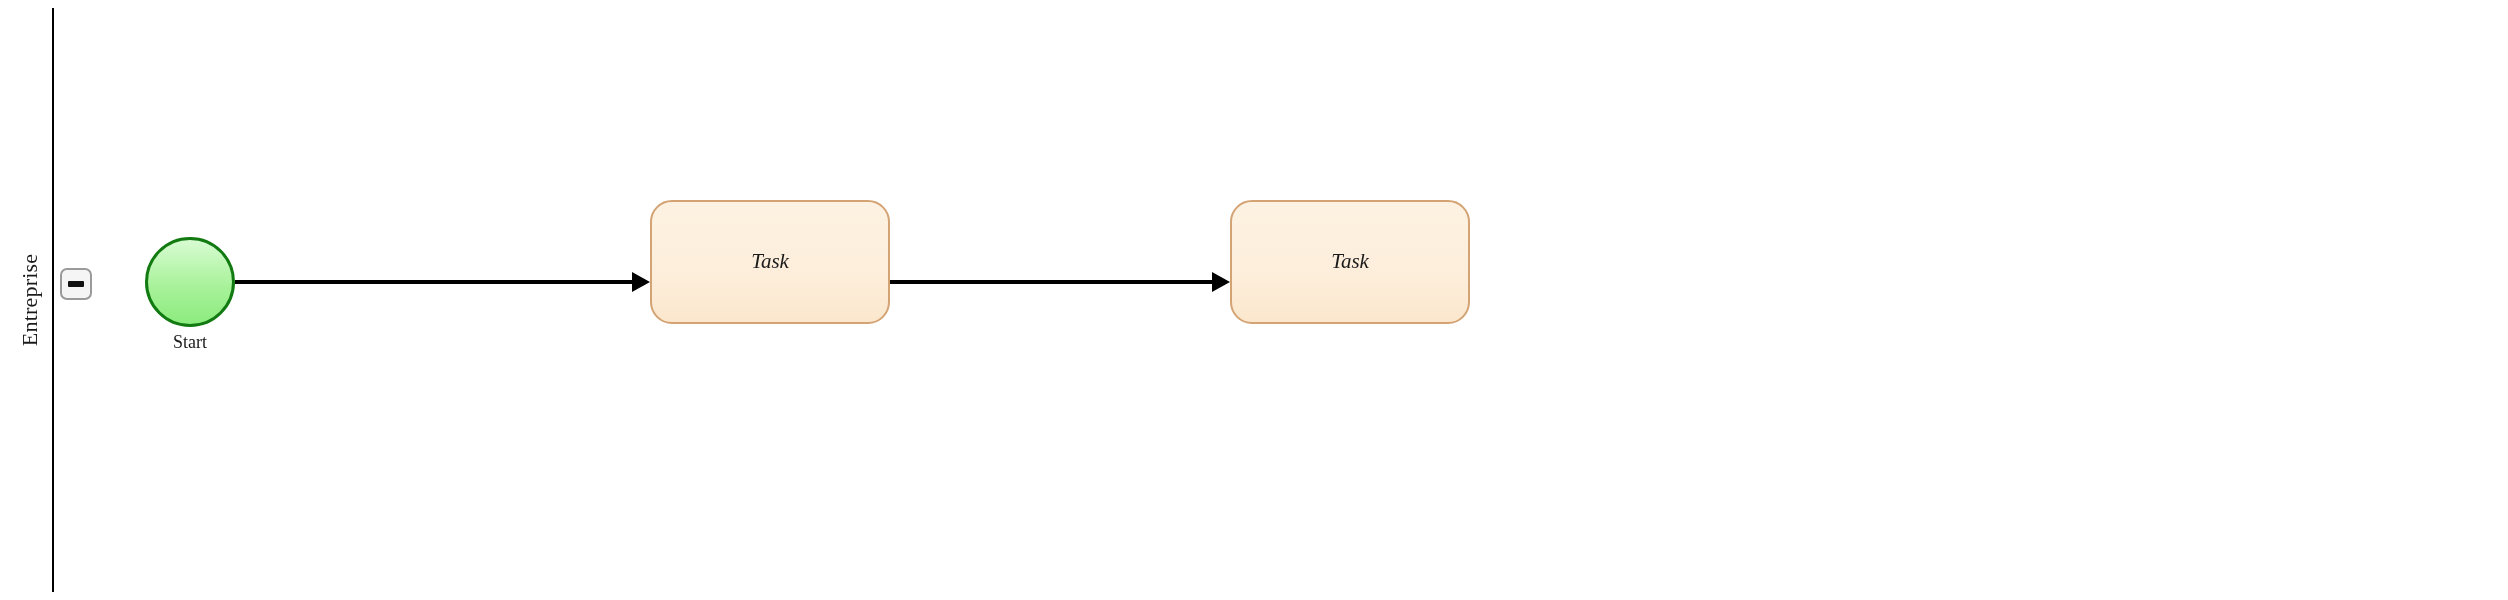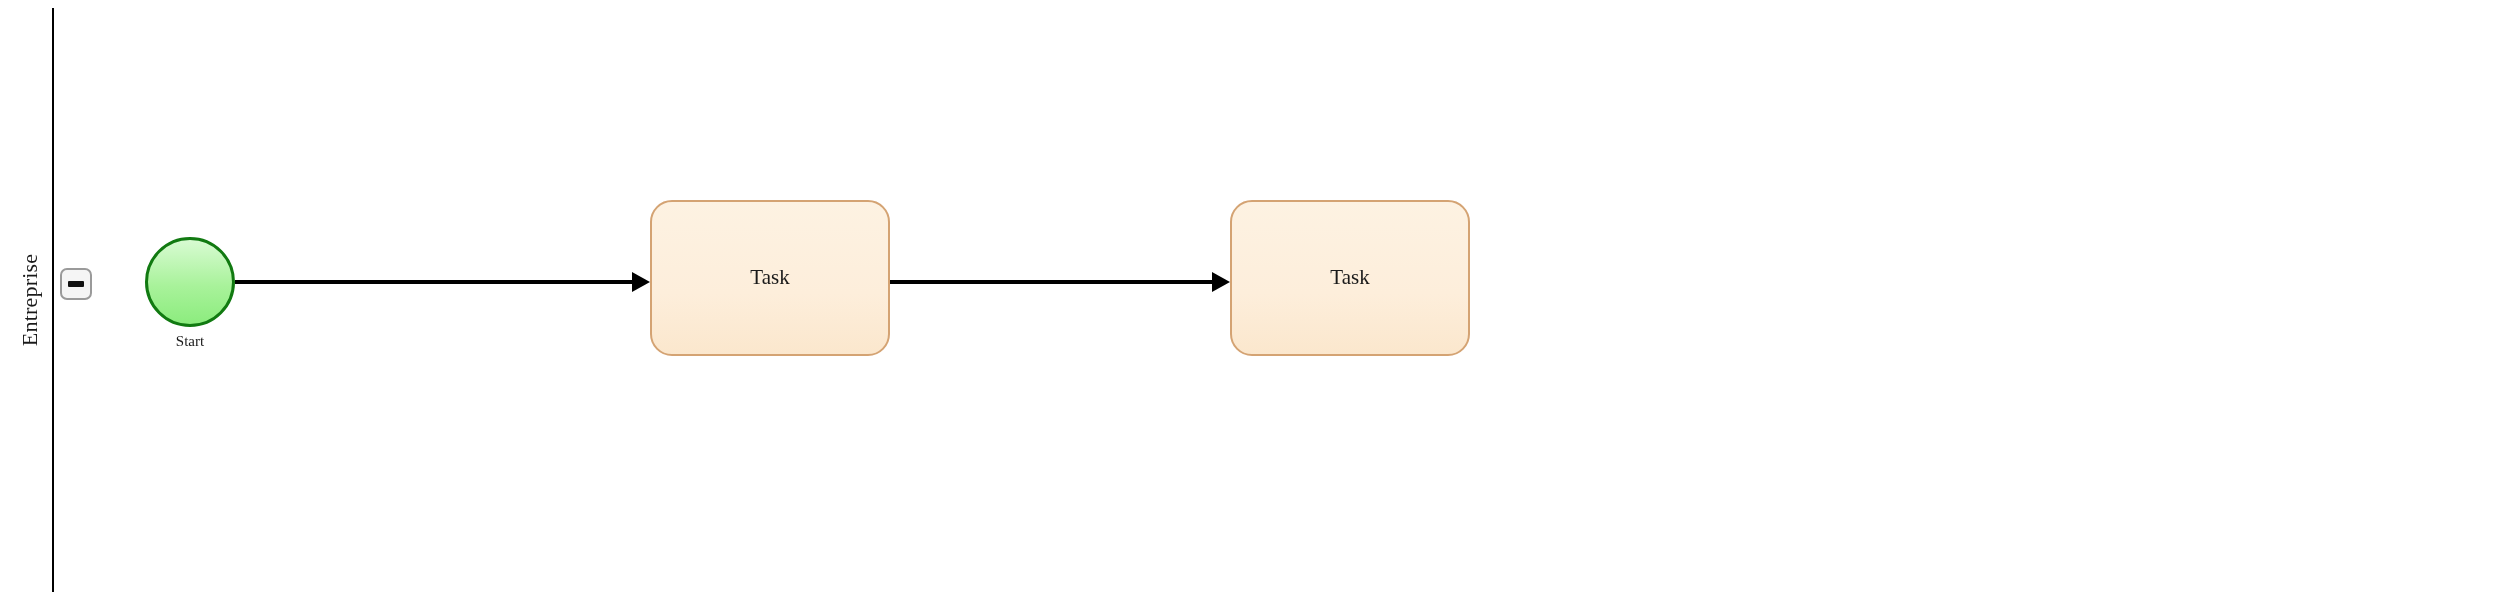--- a/index.html
+++ b/index.html
@@ -106,41 +106,42 @@
     background: linear-gradient(to bottom, #d8fbd2 0%, #a8f29a 55%, #8cec7e 100%);
     z-index: 5;
     cursor: pointer;
   }
   .start-event-label {
     position: absolute;
     left: 100px;
     top: 333px;
     width: 180px;
     text-align: center;
-    font-size: 15px;
+    font-size: 18px;
     color: #1a1a1a;
     z-index: 5;
     line-height: 1.1;
   }
 
   
   .task {
     position: absolute;
     top: 200px;
     width: 240px;
-    height: 156px;
+    height: 124px;
     box-sizing: border-box;
     border: 2px solid #d4a373;
     border-radius: 22px;
     background: linear-gradient(to bottom, #fdf2e2 0%, #fdeedb 60%, #fbe7cd 100%);
     display: flex;
     align-items: center;
     justify-content: center;
     z-index: 5;
     cursor: pointer;
+    font-style: italic;
   }
   .task-1 { left: 650px; }
   .task-2 { left: 1230px; }
   .task-label {
     font-size: 21px;
     color: #1a1a1a;
     line-height: 1.1;
   }
 
   

